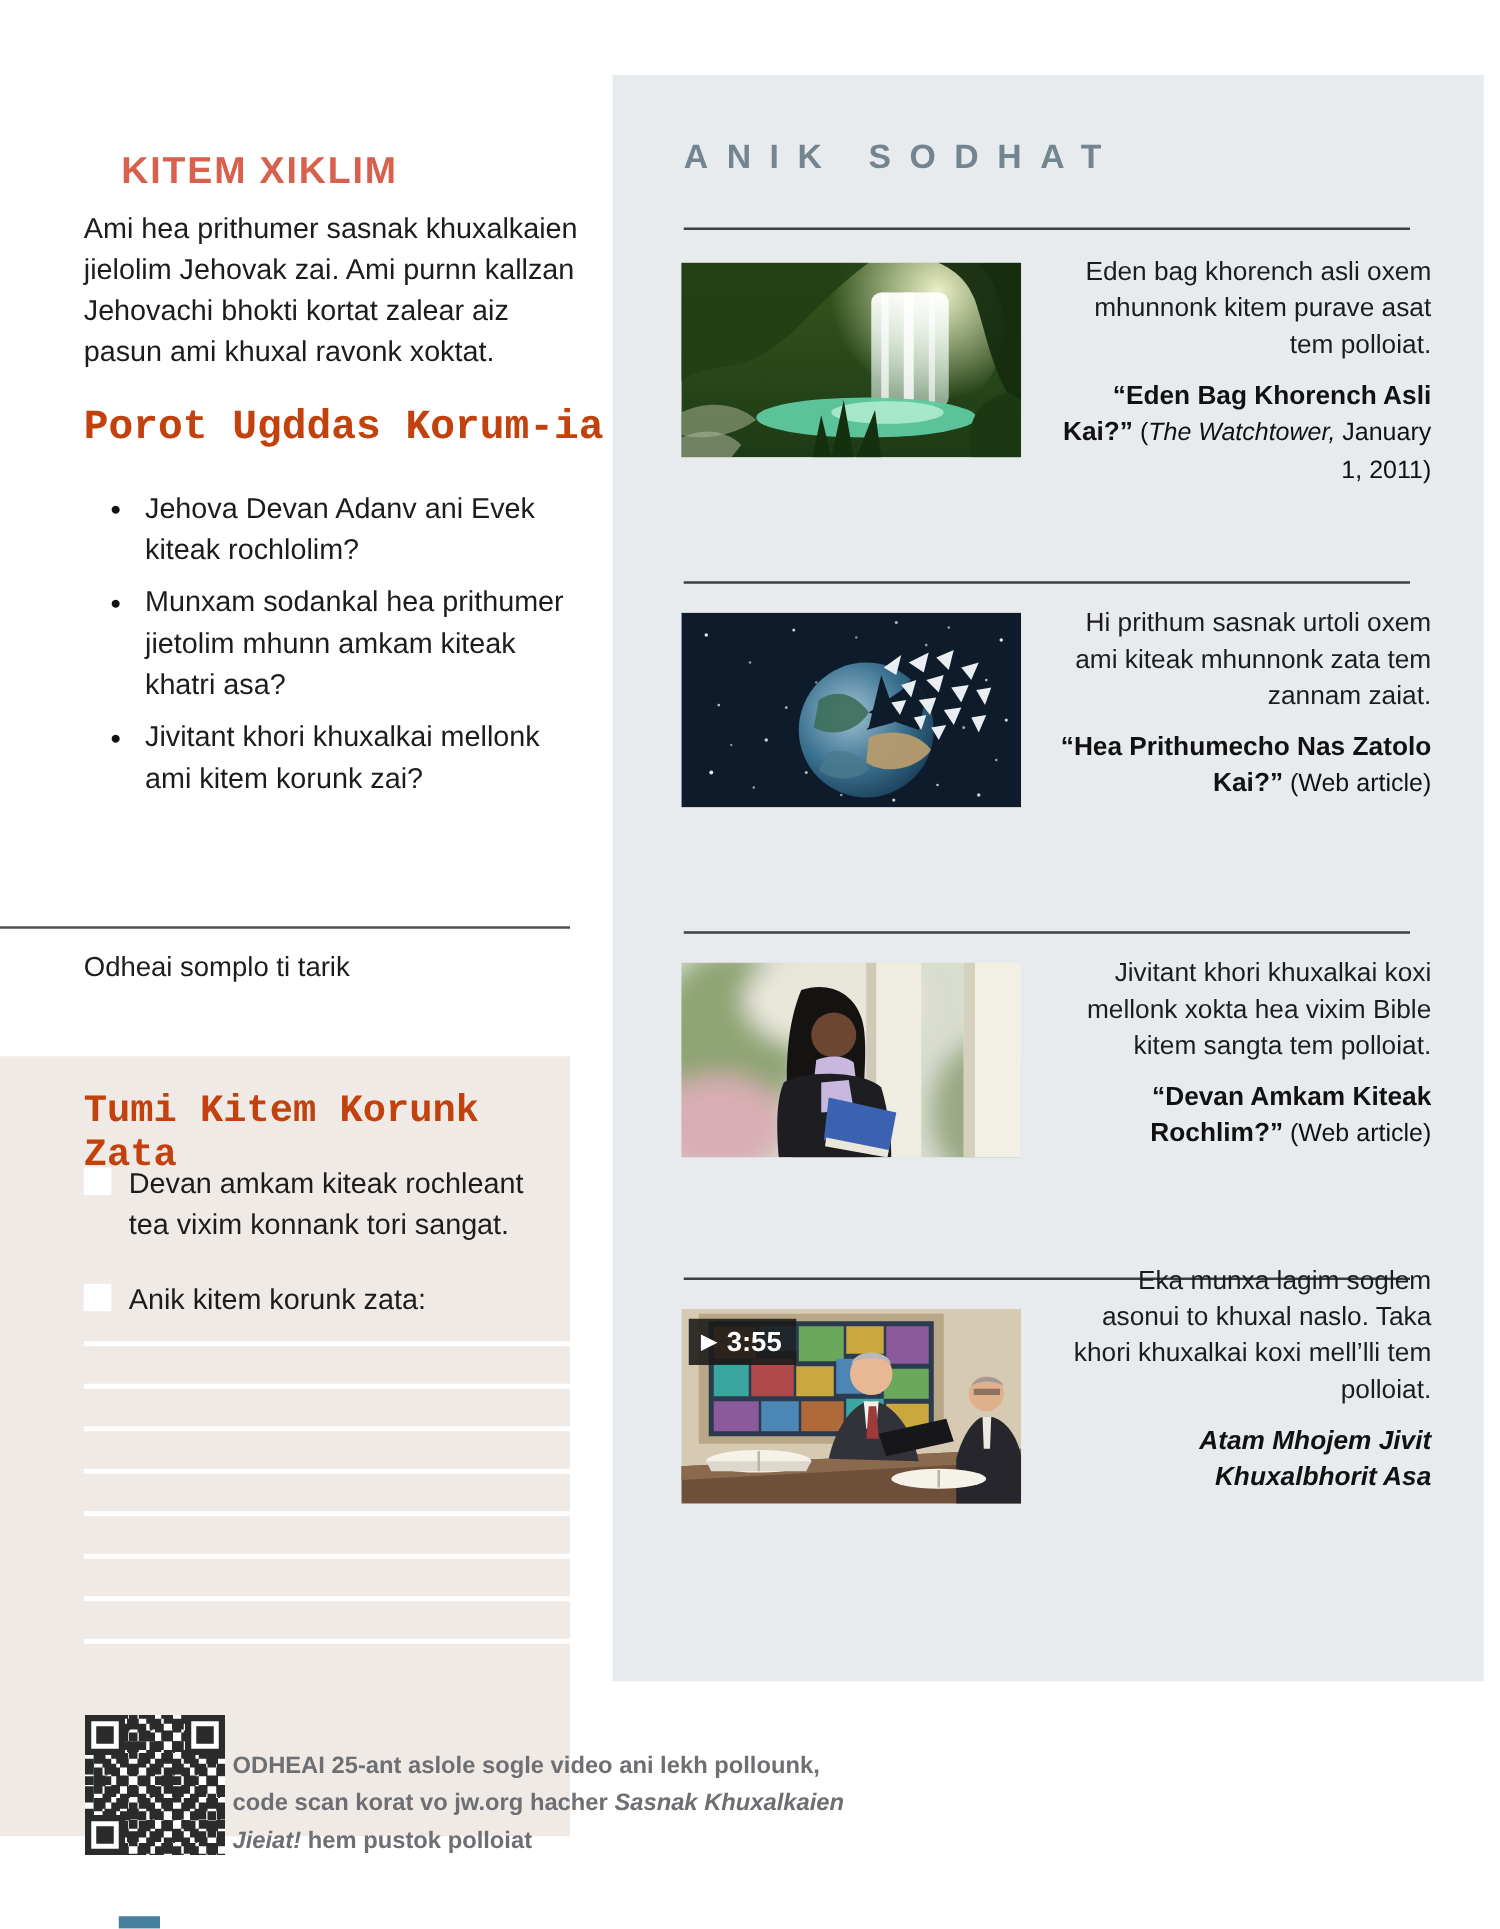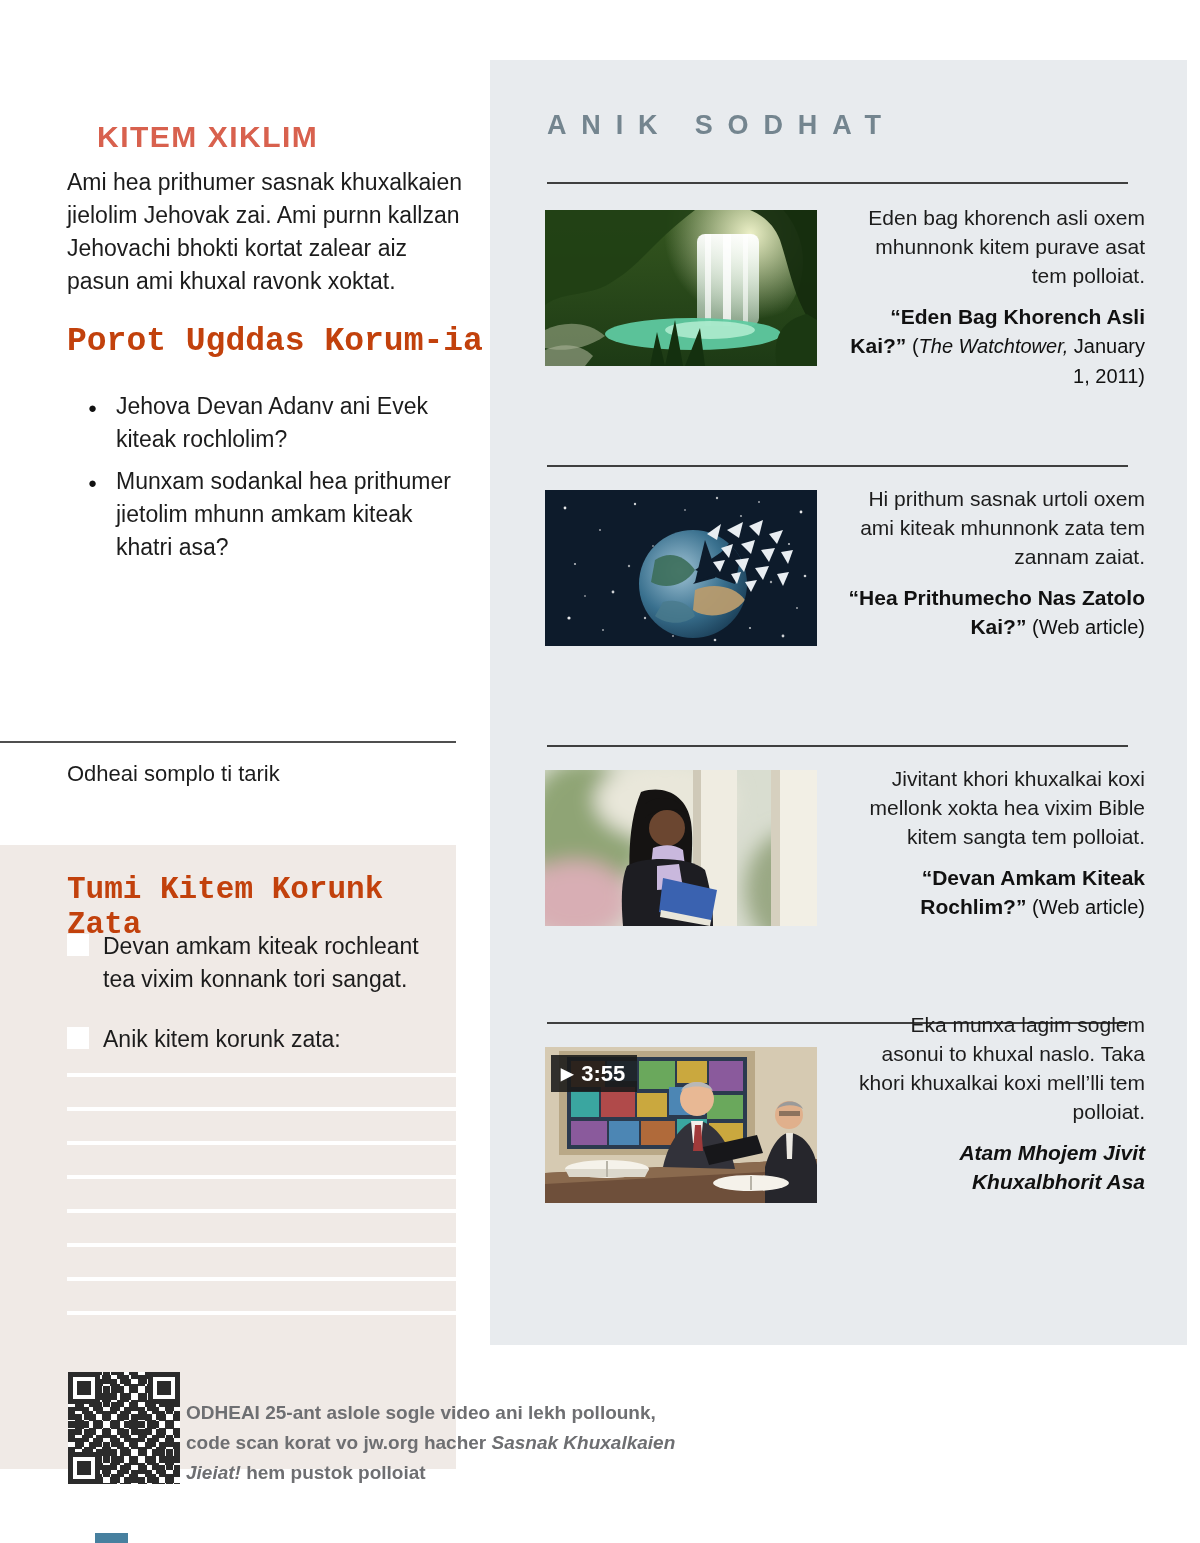--- a/index.html
+++ b/index.html
@@ -67,20 +67,21 @@
 
   <h1 class="h-orange">KITEM XIKLIM</h1>
 
   <p class="intro">Ami hea prithumer sasnak khuxalkaien jielolim Jehovak zai. Ami purnn kallzan Jehovachi bhokti kortat zalear aiz pasun ami khuxal ravonk xoktat.</p>
 
   <h2 class="h-blue h-porot">Porot Ugddas Korum-ia</h2>
 
   <ul class="bullets">
     <li>Jehova Devan Adanv ani Evek kiteak rochlolim?</li>
     <li>Munxam sodankal hea prithumer jietolim mhunn amkam kiteak khatri asa?</li>
+    <li>Jivitant khori khuxalkai mellonk ami kitem korunk zai?</li>
   </ul>
 
   <div class="left-divider"></div>
 
   <div class="note">Odheai somplo ti tarik</div>
 
   <div class="todo-box">
     <h2 class="h-blue todo-title">Tumi Kitem Korunk Zata</h2>
 
     <div class="check-item ci-1">

